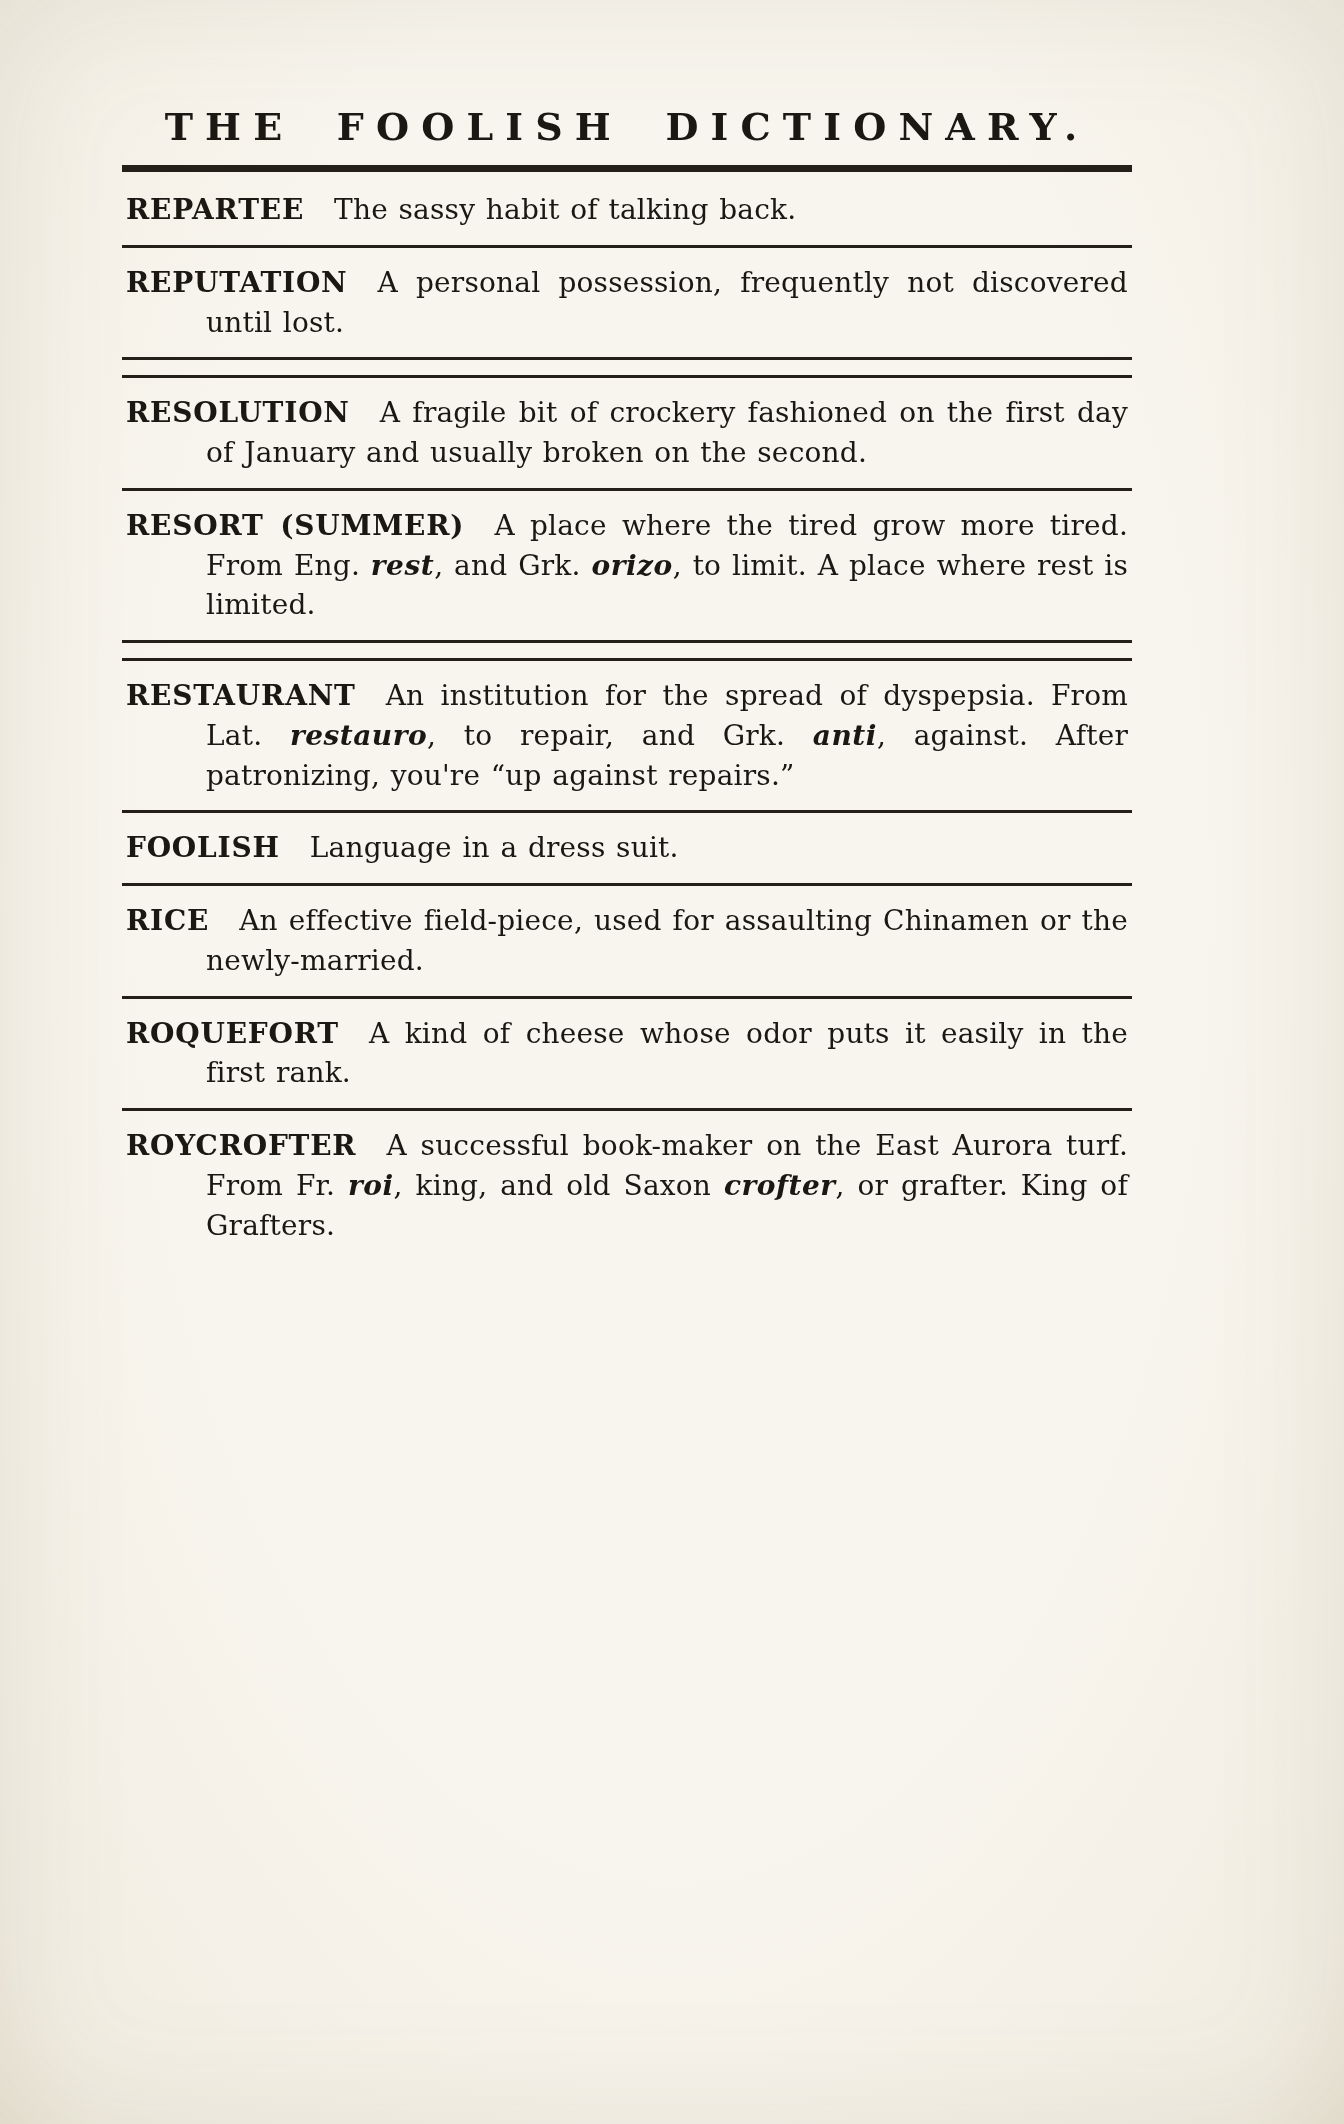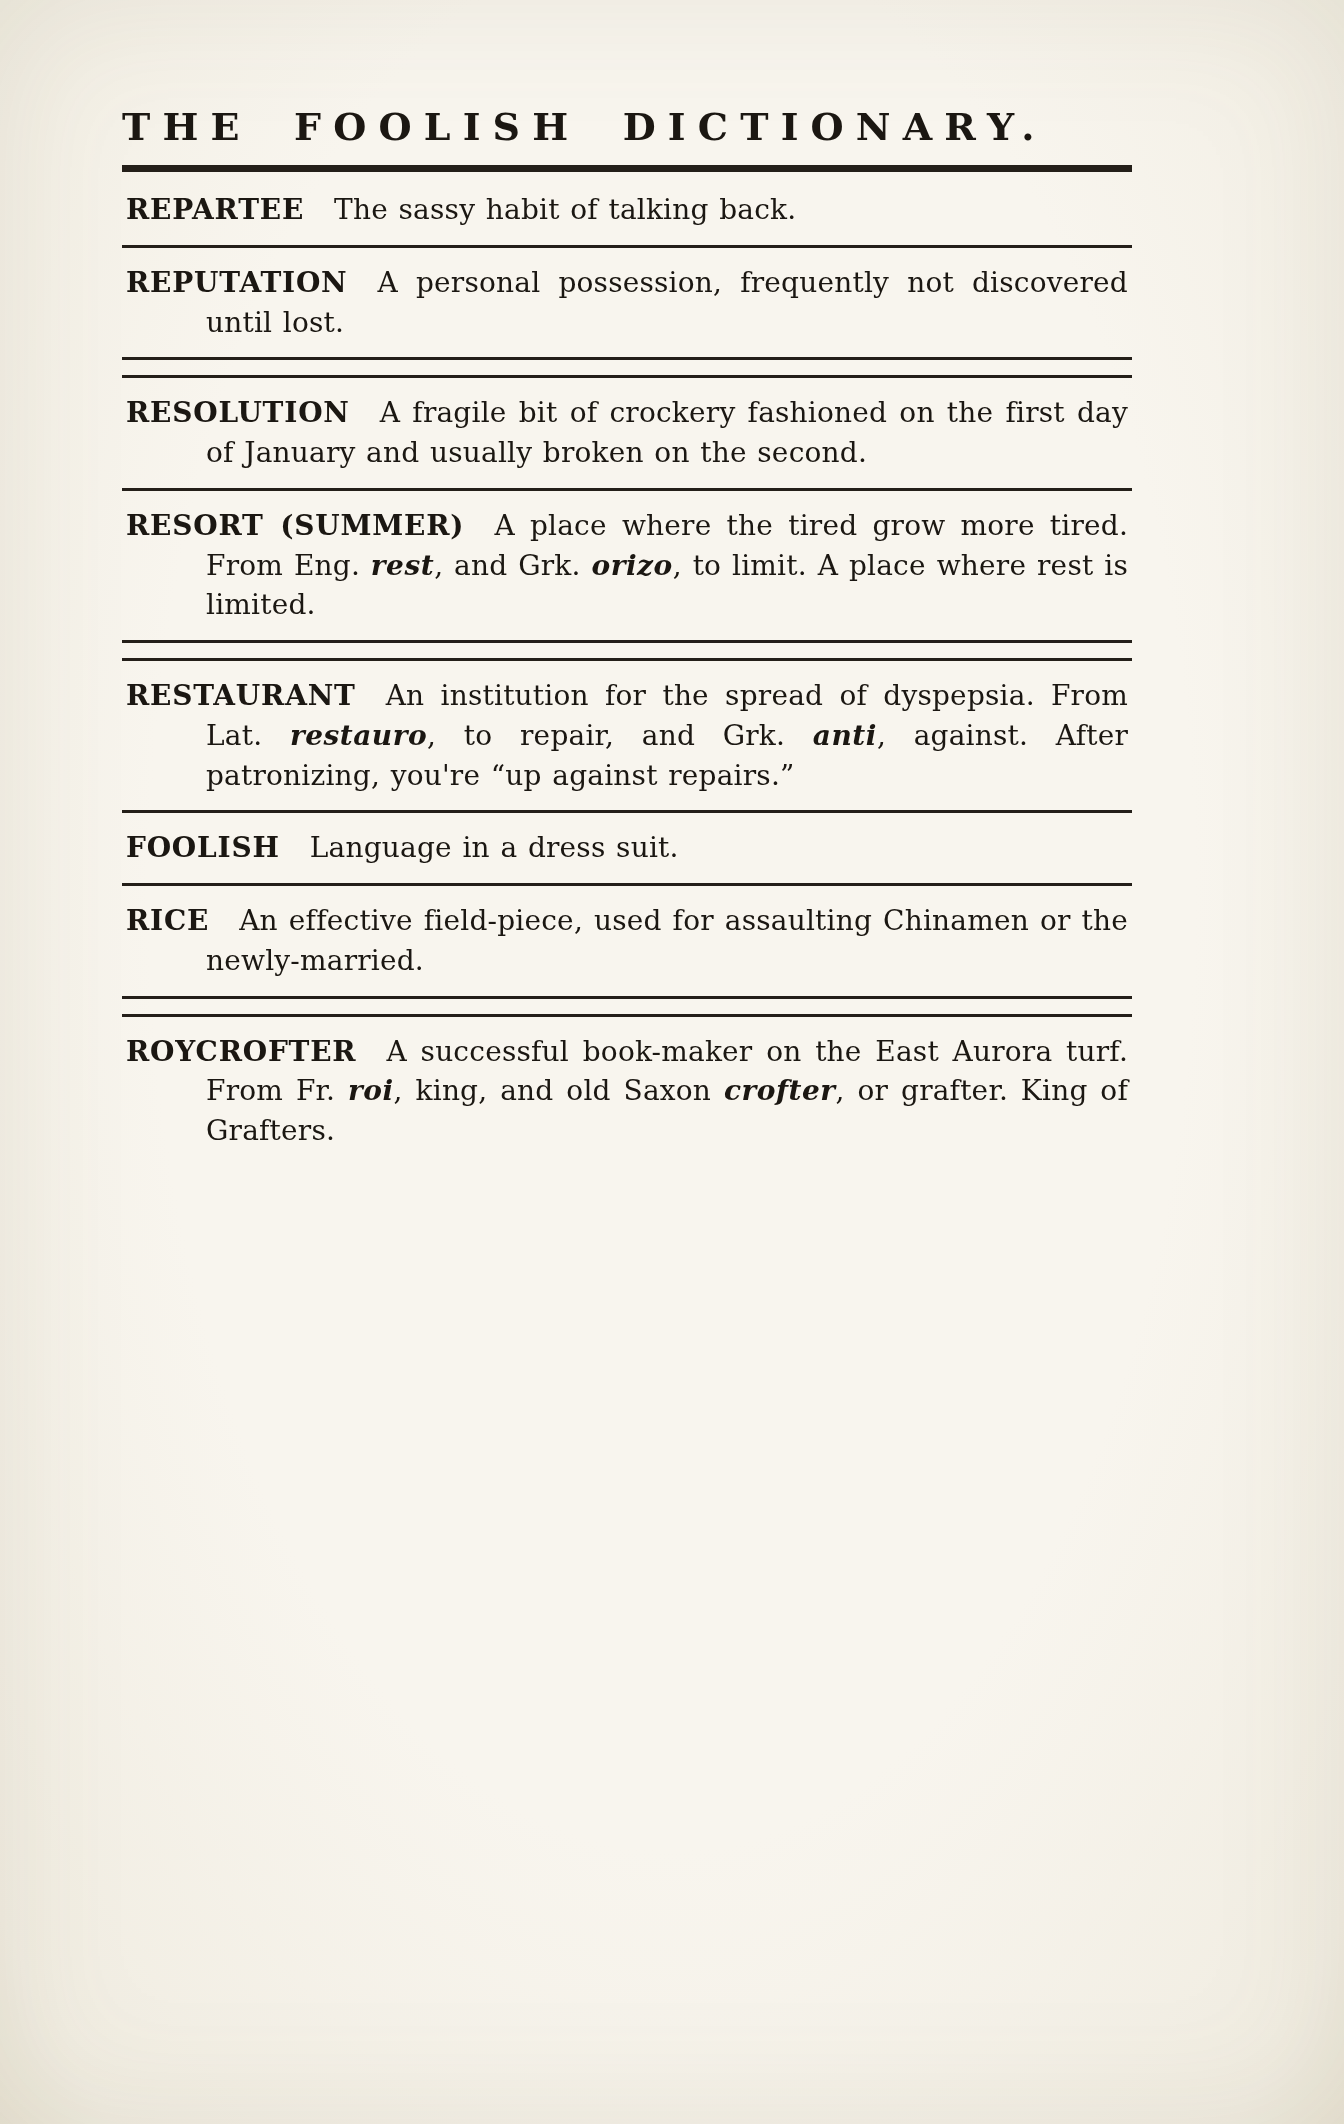--- a/index.html
+++ b/index.html
@@ -21,20 +21,21 @@
     background:
       radial-gradient(ellipse at 50% 42%, var(--paper) 55%, #f1ede2 92%, #ebe6d8 100%);
     box-shadow:inset 0 0 140px rgba(110,95,60,0.10);
     padding:104px 212px 40px 122px;
     color:var(--ink);
     overflow:hidden;
   }
   .page-header{margin:0 0 0 0;}
   .page-title{
     margin:0;
+    text-align:center;
     font-size:38px;
     font-weight:700;
     letter-spacing:0.32em;
     word-spacing:0.45em;
     color:var(--ink);
     white-space:nowrap;
   }
   .title-rule{
     border:none;
     border-top:7px solid var(--rule);
@@ -102,18 +103,21 @@
       </article>
       <hr class="rule">
       <article class="entry">
         <p><span class="headword">FOOLISH</span><span class="def">Language in a dress suit.</span></p>
       </article>
       <hr class="rule">
       <article class="entry">
         <p><span class="headword">RICE</span><span class="def">An effective field-piece, used for assaulting Chinamen or the newly-married.</span></p>
       </article>
       <hr class="rule">
+      <article class="entry">
+        <p><span class="headword">ROQUEFORT</span><span class="def">A kind of cheese whose odor puts it easily in the first rank.</span></p>
+      </article>
       <hr class="rule">
       <article class="entry">
         <p><span class="headword">ROYCROFTER</span><span class="def">A successful book-maker on the East Aurora turf.  From Fr. </span><span class="etym">roi</span><span class="def">, king, and old Saxon </span><span class="etym">crofter</span><span class="def">, or grafter.  King of Grafters.</span></p>
       </article>
     </main>
 </div>
 
 </body></html>

